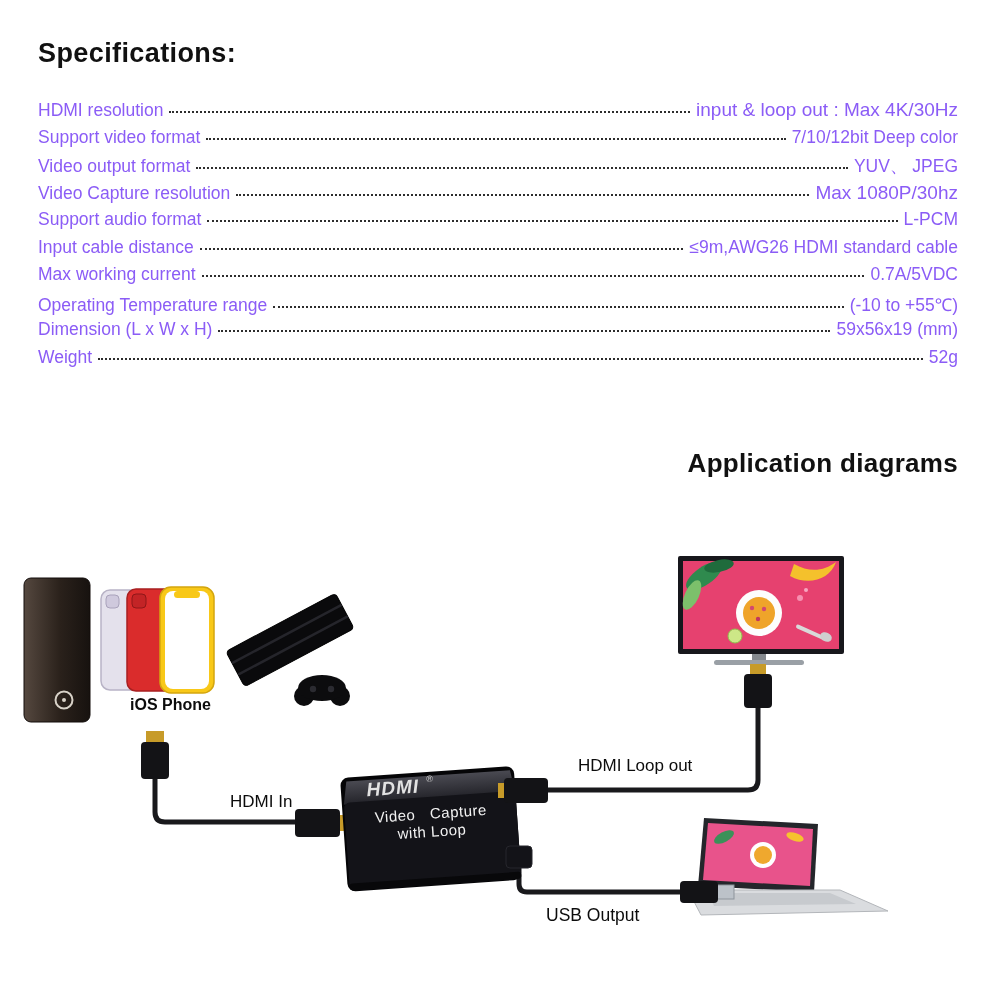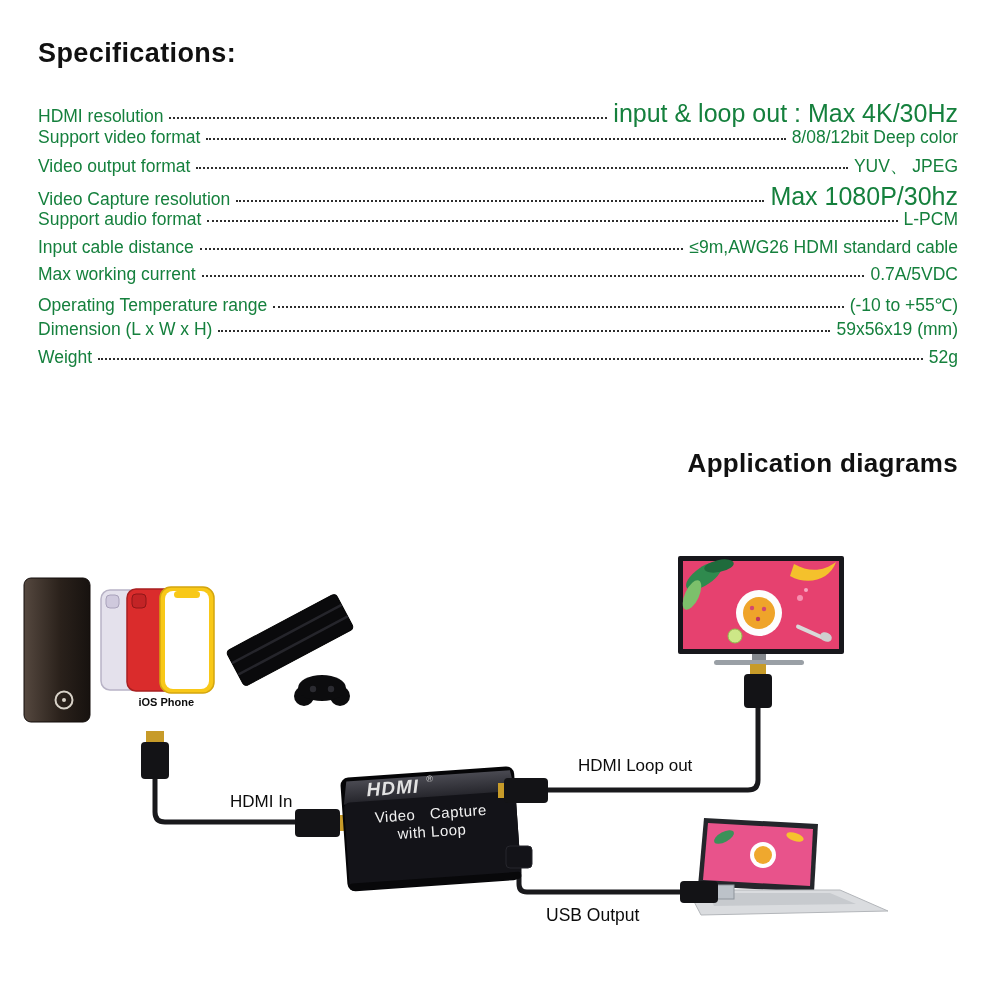--- a/index.html
+++ b/index.html
@@ -5,32 +5,32 @@
   * { margin:0; padding:0; box-sizing:border-box; }
   html,body { background:#ffffff; }
   body {
     width:1000px; height:1000px; overflow:hidden;
     font-family:"Liberation Sans", sans-serif; color:#111;
   }
   .page { position:relative; width:1000px; height:899px; padding:38px 42px 0 38px; }
 
   .spec-title { font-size:27px; font-weight:bold; letter-spacing:.4px; margin-bottom:30px; }
 
-  .spec-row { display:flex; align-items:baseline; height:27.5px; font-size:17.5px; color:#15803d; }
+  .spec-row { display:flex; align-items:baseline; height:27.5px; font-size:17.5px; color:#8b5cf6; }
   .spec-label { white-space:nowrap; }
   .leader { flex:1 1 auto; min-width:12px; margin:0 6px; border-bottom:2.6px dotted #2d2d2d; position:relative; top:-3px; }
   .spec-value { white-space:nowrap; }
-  .spec-value.lg { font-size:25px; }
+  .spec-value.lg { font-size:19px; }
 
   .app-title { font-size:26px; font-weight:bold; letter-spacing:.3px; margin-top:74px;text-align:right; }
 
   .diagram { position:absolute; left:0; top:540px; width:1000px; height:460px; }
   .diagram svg { position:absolute; left:0; top:0; }
   .dlabel { position:absolute; font-size:17px; color:#0c0c0c; white-space:nowrap; }
-  .dlabel.small { font-size:11px; font-weight:bold; text-align:right; width:64px; }
+  .dlabel.small { font-size:16px; font-weight:bold; text-align:left; width:64px; }
 
   .svg-logo { font-family:"Liberation Sans", sans-serif; font-weight:bold; font-style:italic; fill:#e2e2e2; font-size:19px; letter-spacing:1px; }
   .svg-reg { font-family:"Liberation Sans", sans-serif; fill:#cfcfcf; font-size:9px; }
   .svg-devtext { font-family:"Liberation Sans", sans-serif; fill:#f2f2f2; font-size:15px; letter-spacing:.5px; }
   .svg-devtext.w { word-spacing:10px; }
 </style>
 </head>
 <body>
 
 <div class="page">
@@ -39,21 +39,21 @@
 
   <div class="specs">
     <div class="spec-row">
       <span class="spec-label">HDMI resolution</span>
       <span class="leader"></span>
       <span class="spec-value lg">input &amp; loop out : Max 4K/30Hz</span>
     </div>
     <div class="spec-row">
       <span class="spec-label">Support video format</span>
       <span class="leader"></span>
-      <span class="spec-value">8/08/12bit Deep color</span>
+      <span class="spec-value">7/10/12bit Deep color</span>
     </div>
     <div class="spec-row">
       <span class="spec-label">Video output format</span>
       <span class="leader"></span>
       <span class="spec-value">YUV、 JPEG</span>
     </div>
     <div class="spec-row">
       <span class="spec-label">Video Capture resolution</span>
       <span class="leader"></span>
       <span class="spec-value lg">Max 1080P/30hz</span>

